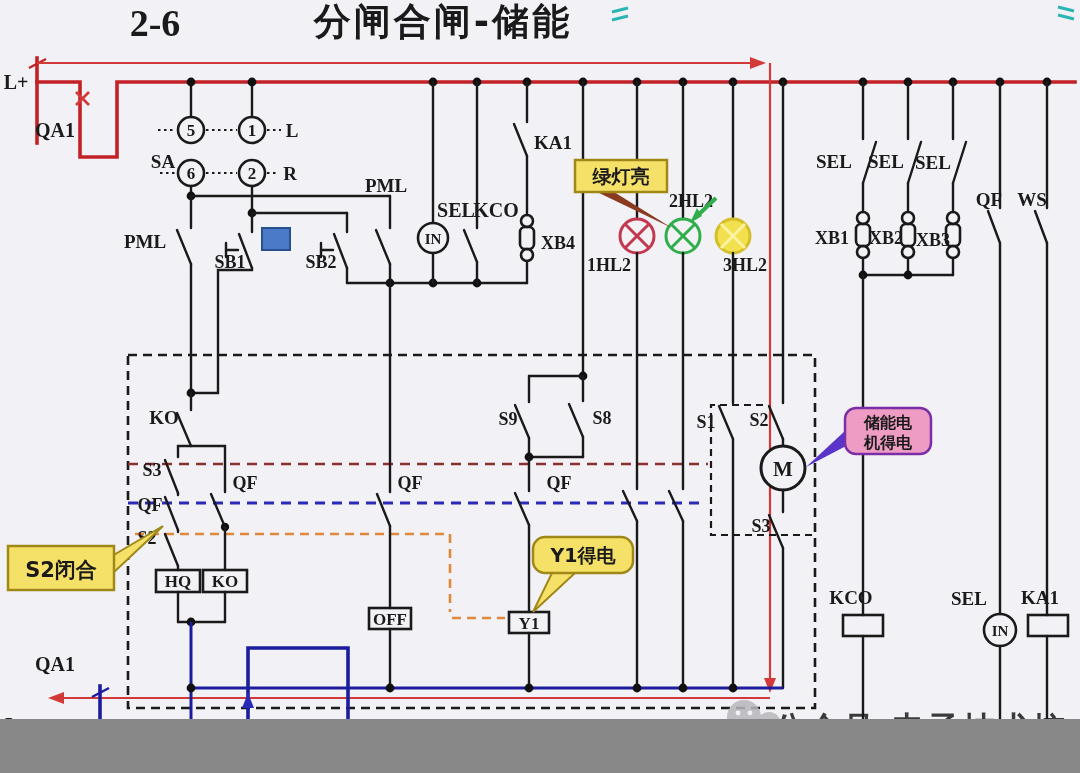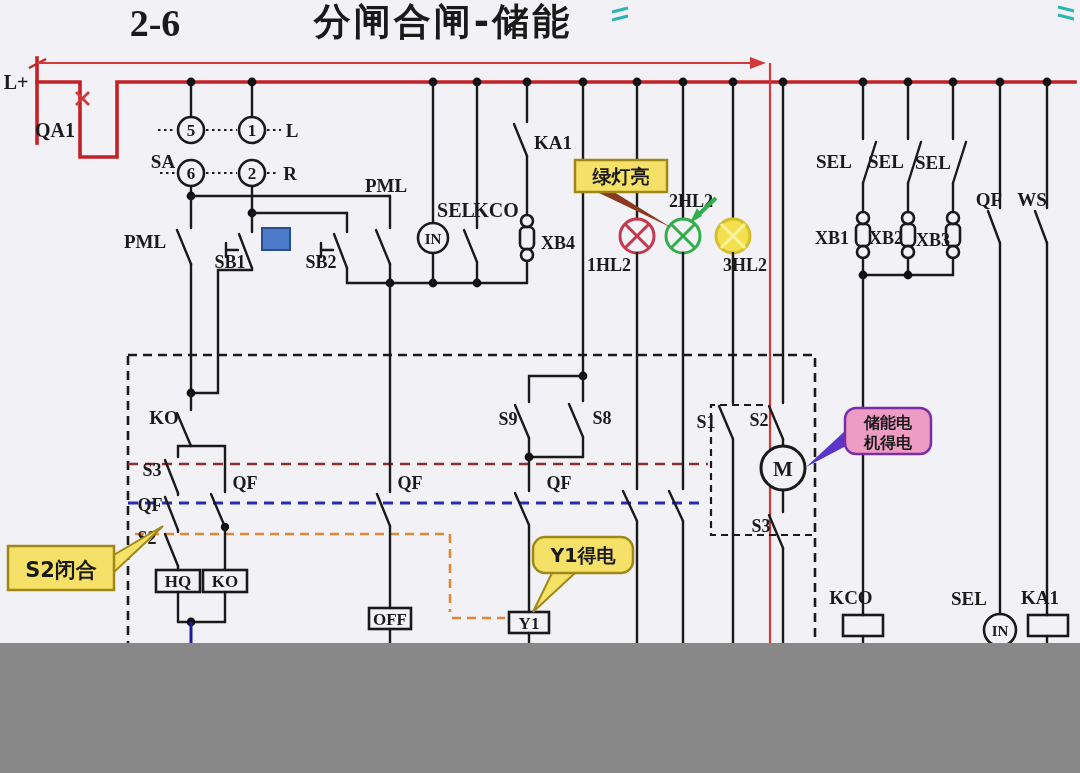--- a/index.html
+++ b/index.html
@@ -1,17 +1,17 @@
 <!DOCTYPE html>
 <html><head>
 <meta charset="utf-8">
 <style>
   html,body{margin:0;padding:0;background:#888;}
   #stage{
-    position:relative;width:1080px;height:643px;background:#f2f2f6;
+    position:relative;width:1080px;height:719px;background:#f2f2f6;
     font-family:"Liberation Serif", serif;overflow:hidden;
   }
   svg{position:absolute;left:0;top:0;}
   text{fill:#1a1a1a;font-family:"Liberation Serif",serif;font-weight:bold;}
   .cjk{font-family:"DejaVu Sans","Liberation Sans",sans-serif;}
   .wire{stroke:#1a1a1a;stroke-width:2.4;fill:none;stroke-linecap:round;}
   .busR{stroke:#c22127;stroke-width:3.6;fill:none;stroke-linecap:square;}
   .busB{stroke:#1c1c9e;stroke-width:3.6;fill:none;stroke-linecap:square;}
   .thinR{stroke:#d23a3a;stroke-width:2.2;fill:none;}
   .dot{fill:#111;}

